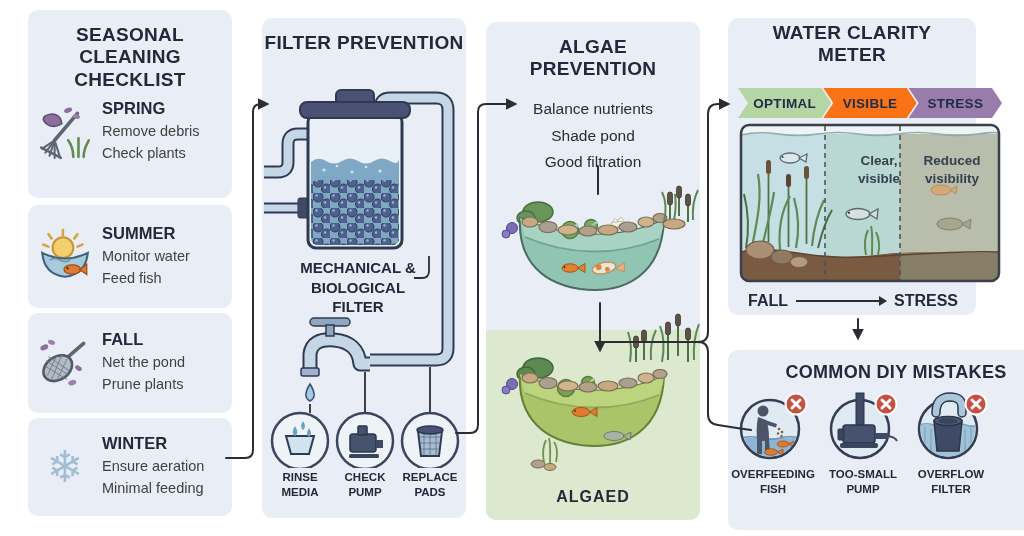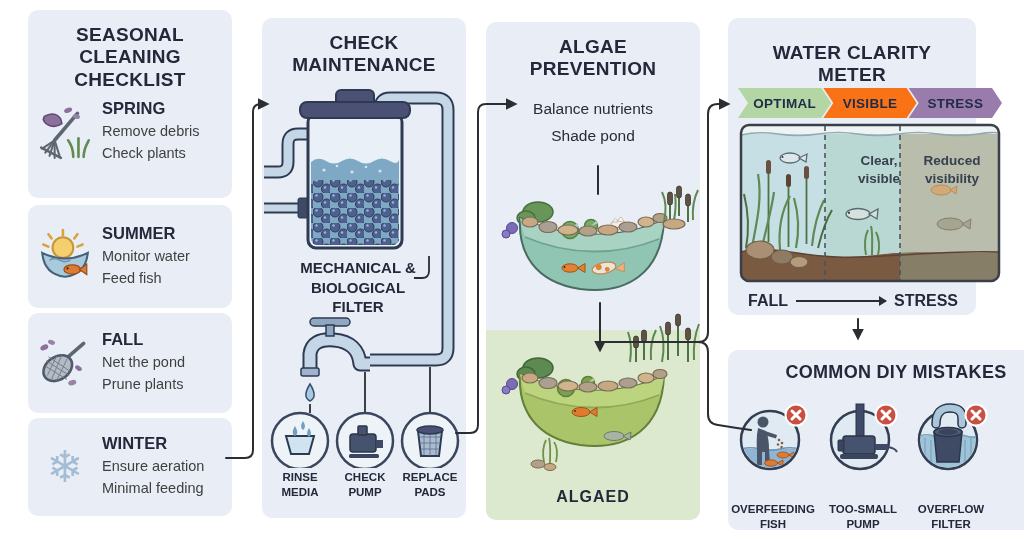--- a/index.html
+++ b/index.html
@@ -36,42 +36,42 @@
   #card-algae .panel-title{width:160px;margin:0 auto;}
   .green-bottom{position:absolute;left:0;top:308px;width:100%;height:190px;background:#dde9cf;
     border-radius:0 0 10px 10px;}
   .tips{position:absolute;top:74px;left:0;width:100%;text-align:center;z-index:2;}
   .tip{font-size:15.5px;color:#262c38;line-height:1.72;}
   .pond-art{position:absolute;left:0;top:160px;z-index:1;}
   .algaed-label{position:absolute;top:466px;left:0;width:100%;text-align:center;font-weight:bold;
     font-size:16px;letter-spacing:1px;color:#23283a;z-index:2;}
 
   
-  #card-clarity{left:728px;top:18px;width:248px;height:297px;padding-top:24px;}
+  #card-clarity{left:728px;top:18px;width:248px;height:297px;padding-top:4px;}
   #card-clarity .panel-title{width:190px;margin:0 auto;}
   .bands{position:absolute;top:70px;left:10px;width:264px;height:30px;display:flex;}
   .band{flex:1;display:flex;align-items:center;justify-content:center;font-weight:bold;
     font-size:13.5px;color:#1f2b47;letter-spacing:.3px;
     clip-path:polygon(0 0,calc(100% - 10px) 0,100% 50%,calc(100% - 10px) 100%,0 100%,10px 50%);}
   .band+.band{margin-left:-8px;}
   .aquarium{position:absolute;left:10px;top:104px;}
   .zone-note{position:absolute;font-size:13.5px;font-weight:bold;color:#36404e;text-align:center;
     line-height:1.3;z-index:2;}
   .note-1{left:112px;top:134px;width:78px;}
   .note-2{left:184px;top:134px;width:80px;}
   .scale-row{position:absolute;top:274px;left:20px;right:18px;display:flex;align-items:center;
     gap:8px;font-size:16px;font-weight:bold;color:#23283a;}
   .scale-line{flex:1;height:2px;background:#2a2e33;position:relative;}
   .scale-line:after{content:"";position:absolute;right:-1px;top:-4px;border-left:8px solid #2a2e33;
     border-top:5px solid transparent;border-bottom:5px solid transparent;}
 
   
   #card-mistakes{left:728px;top:350px;width:336px;height:180px;padding-top:12px;}
   #card-mistakes .panel-title{font-size:18px;}
-  .mistake{position:absolute;top:52px;width:86px;display:flex;flex-direction:column;align-items:center;gap:24px;}
+  .mistake{position:absolute;top:41px;width:86px;display:flex;flex-direction:column;align-items:center;}
   .mk1{left:2px;} .mk2{left:92px;} .mk3{left:180px;}
   .m-label{margin-top:2px;font-size:11.5px;font-weight:bold;text-align:center;line-height:1.3;color:#23283a;}
 
   .connectors{position:absolute;left:0;top:0;z-index:6;pointer-events:none;}
 </style>
 </head>
 <body>
 
 <div class="stage">
 
@@ -161,21 +161,21 @@
       <div class="season-icon snowflake-glyph">❄</div>
       <div class="season-text">
         <div class="season-name">WINTER</div>
         <div class="season-task">Ensure aeration</div>
         <div class="season-task">Minimal feeding</div>
       </div>
     </div>
   </section>
 
   <section class="card" id="card-filter">
-    <h2 class="panel-title">CHECK MAINTENANCE</h2>
+    <h2 class="panel-title">FILTER PREVENTION</h2>
 
     <svg class="filter-art" width="204" height="380" viewBox="0 0 204 380">
       <defs>
         <pattern id="balls" width="17" height="15" patternUnits="userSpaceOnUse">
           <circle cx="5" cy="4" r="5" fill="#4d6190" stroke="#2e3a52" stroke-width="1"></circle>
           <circle cx="3.5" cy="2.5" r="1.2" fill="#9fb3d8"></circle>
           <circle cx="13.5" cy="11" r="5" fill="#4d6190" stroke="#2e3a52" stroke-width="1"></circle>
           <circle cx="12" cy="9.5" r="1.2" fill="#9fb3d8"></circle>
         </pattern>
         <clipPath id="ballclip">
@@ -257,20 +257,21 @@
     <div class="step-label sl2">CHECK PUMP</div>
     <div class="step-label sl3">REPLACE PADS</div>
   </section>
 
   <section class="card" id="card-algae">
     <div class="green-bottom"></div>
     <h2 class="panel-title">ALGAE PREVENTION</h2>
     <div class="tips">
       <div class="tip">Balance nutrients</div>
       <div class="tip">Shade pond</div>
+      <div class="tip">Good filtration</div>
     </div>
 
     <svg class="pond-art" width="214" height="330" viewBox="0 0 214 330">
 
       <g>
         <ellipse cx="52" cy="30" rx="15" ry="10" fill="#68955a" stroke="#48703e" stroke-width="1.5"></ellipse>
         <ellipse cx="40" cy="36" rx="9" ry="7" fill="#68955a" stroke="#48703e" stroke-width="1.5"></ellipse>
         <path d="M34 36 C32 70 48 100 94 107 C142 113 176 90 178 38 C134 58 80 58 34 36 Z" fill="#90c5b4" stroke="#4a6b60" stroke-width="2"></path>
         <path d="M34 36 C80 58 134 58 178 38 C177 47 175 53 173 57 C131 74 83 74 39 55 C37 49 35 42 34 36 Z" fill="#a8d2c1"></path>
         <path d="M39 55 C83 74 131 74 173 57" fill="none" stroke="#6fa390" stroke-width="1.8"></path>

